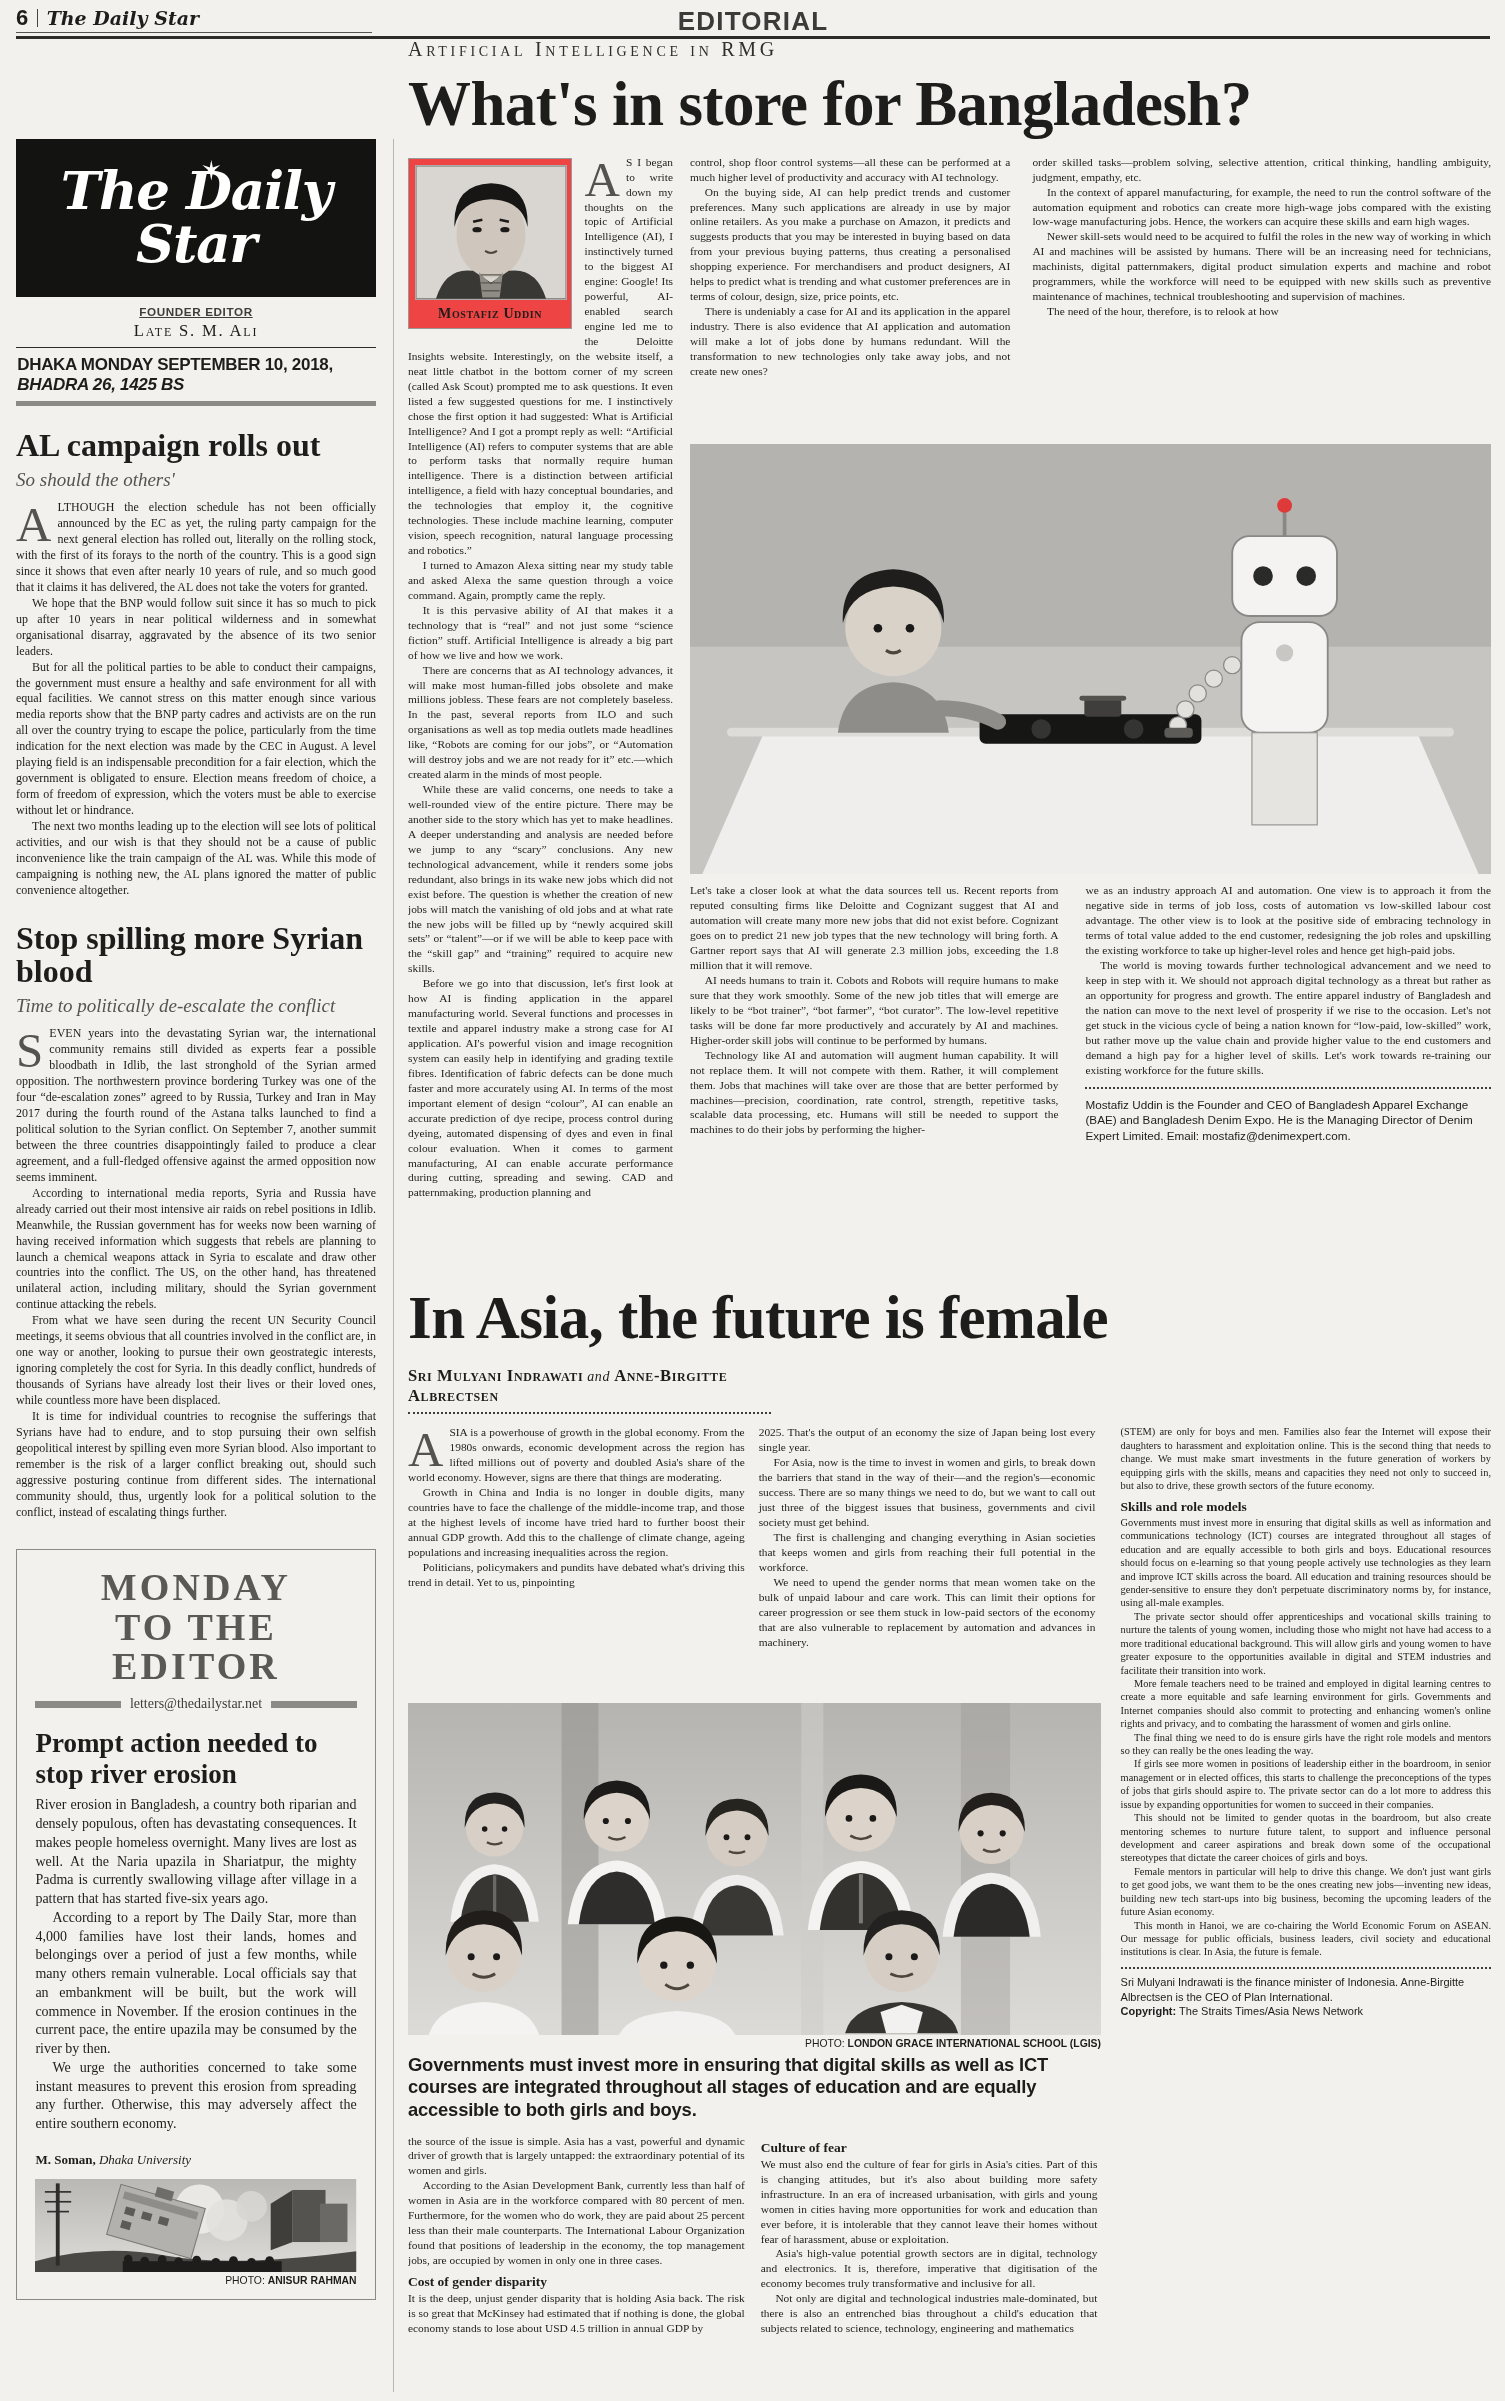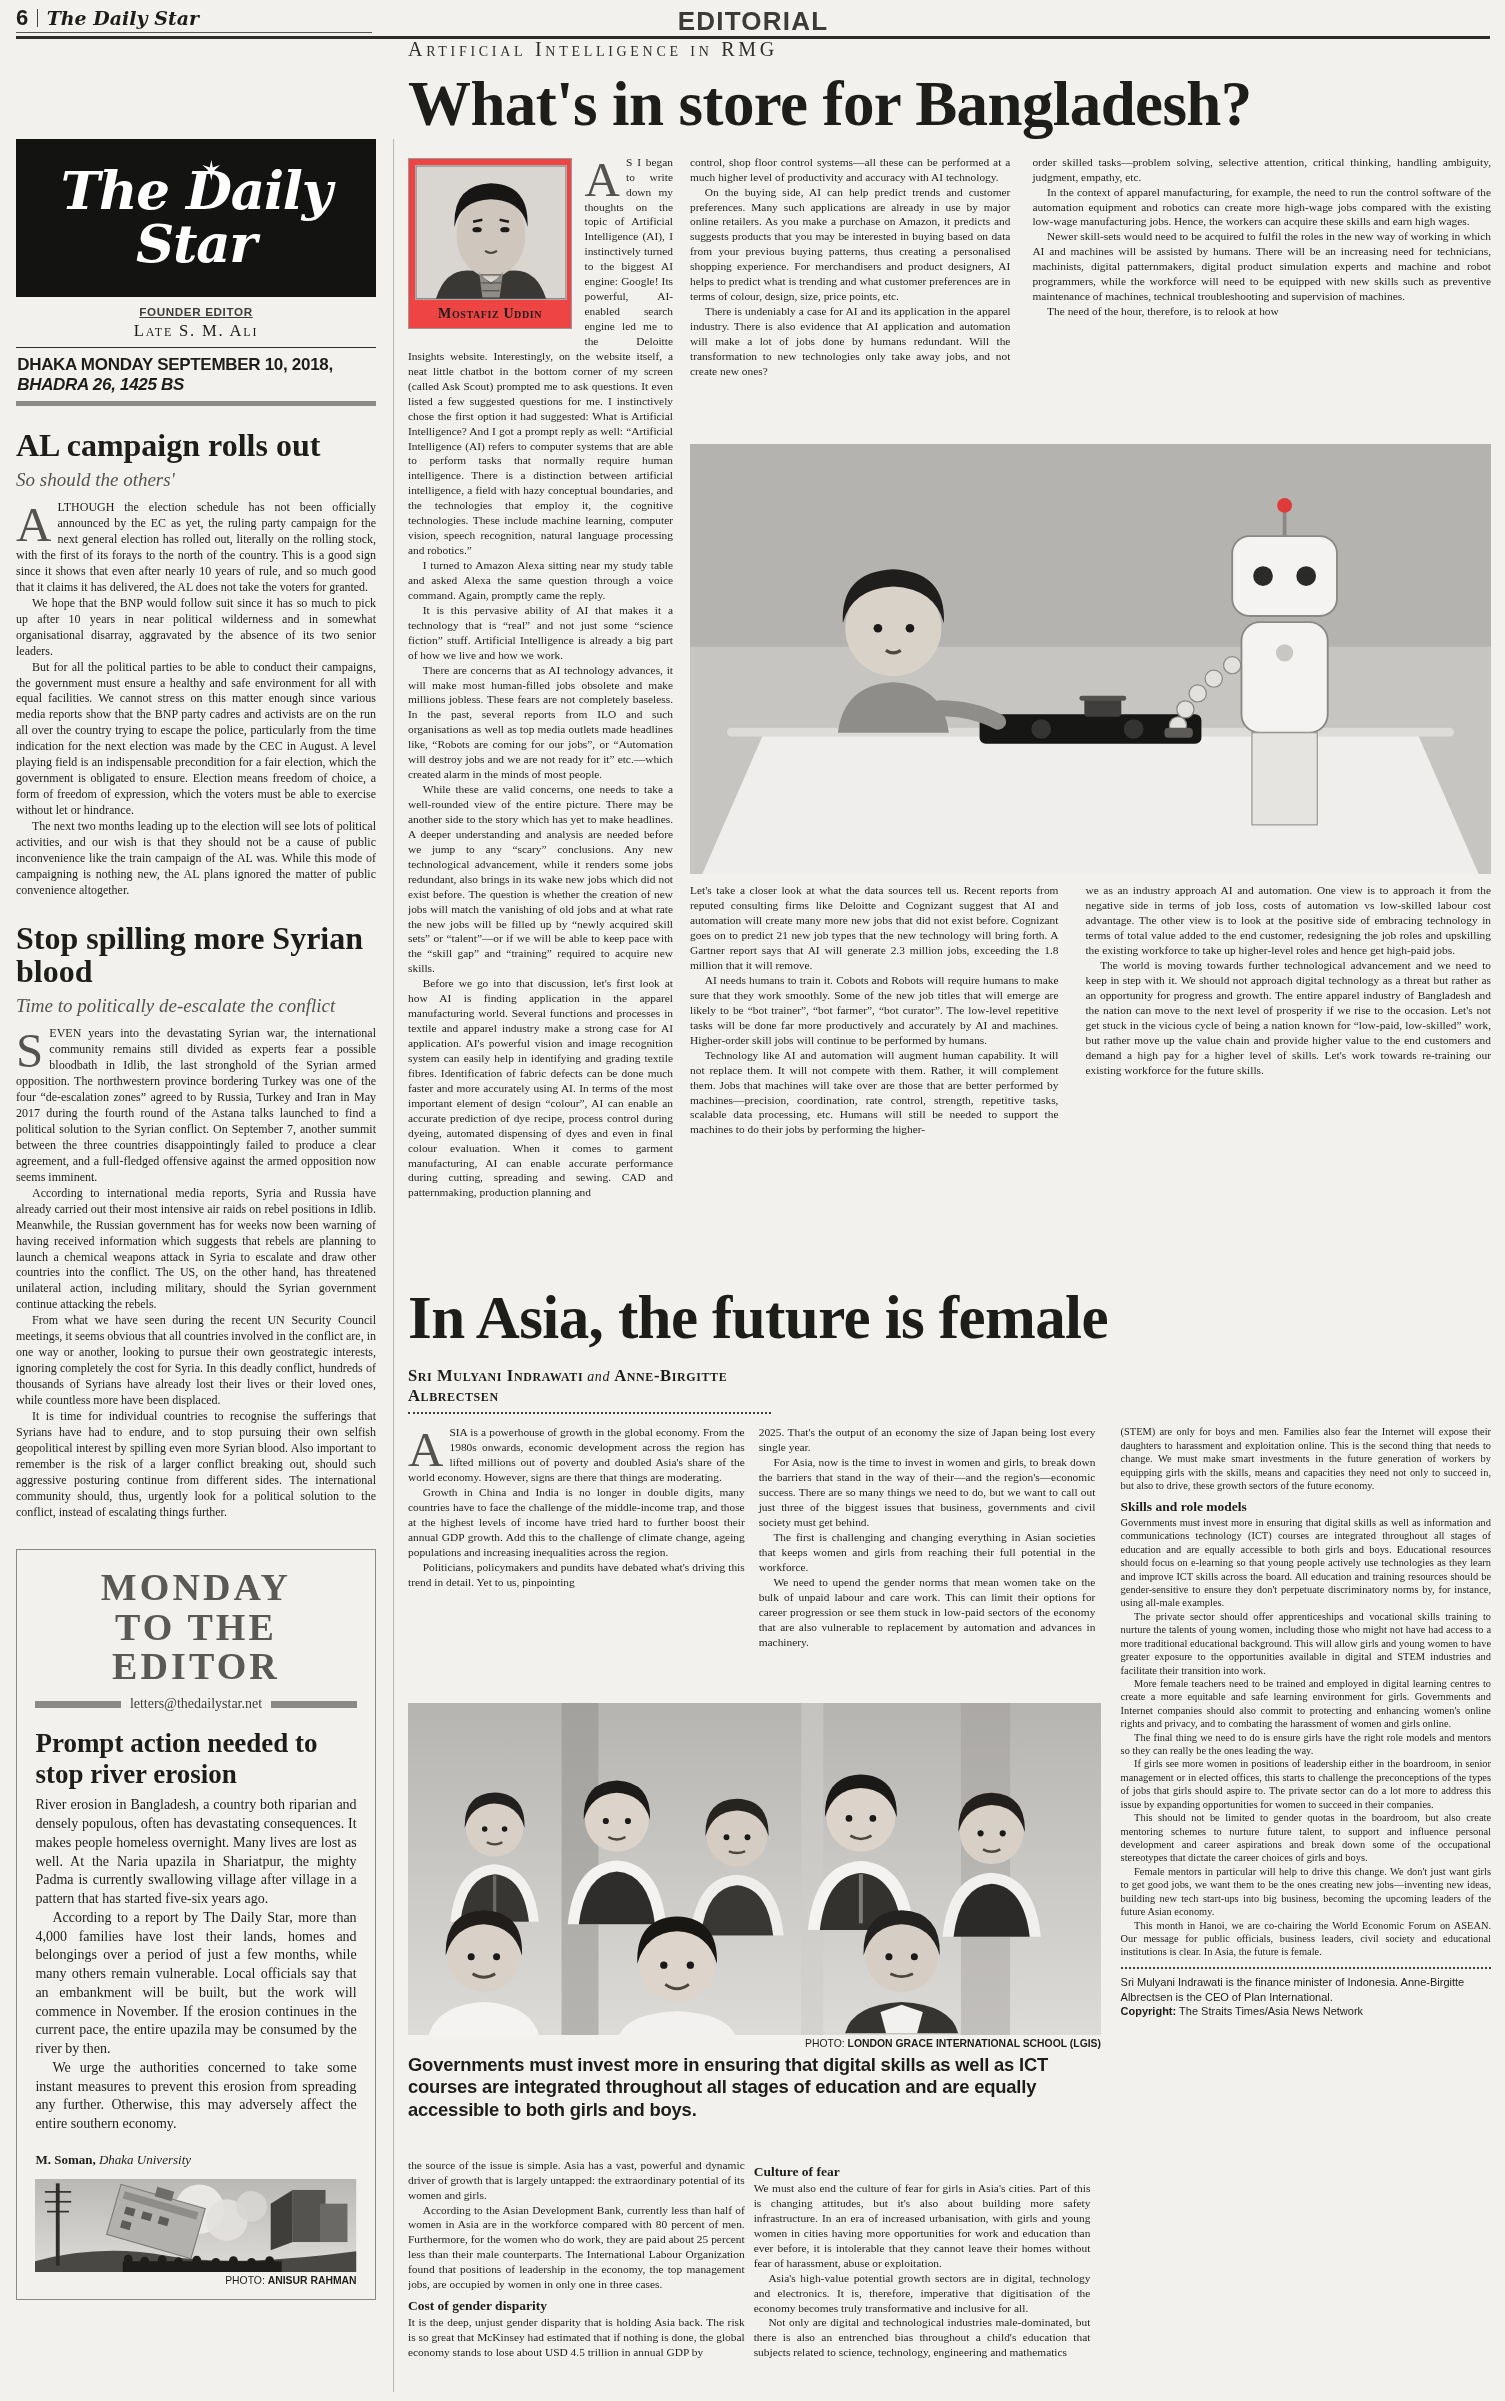--- a/index.html
+++ b/index.html
@@ -81,21 +81,21 @@
   .asia-byline{margin-top:18.4px;width:363px;border-bottom:2.5px dotted #3c3c3a;padding-bottom:6.1px;
                font-weight:bold;font-variant:small-caps;font-size:16.6px;letter-spacing:0.6px;}
   .asia-byline .and{font-weight:normal;font-style:italic;font-variant:normal;font-size:14px;}
   .asia-body{display:flex;gap:19.6px;margin-top:11px;height:959px;overflow:hidden;}
   .asia-left{width:693px;flex:none;display:flex;flex-direction:column;min-width:0;}
   .asia-toprow{display:flex;gap:14px;height:278px;overflow:hidden;}
   .asia-toprow>div{width:calc(50% - 9.8px);}
   .asia-photo{height:332px;}
   .asia-photo svg{width:100%;height:100%;display:block;}
   .asia-caption{font:bold 18.4px/1.22 "Liberation Sans",sans-serif;letter-spacing:-0.2px;margin:4.9px 0 12.3px;}
-  .asia-botrow{display:flex;gap:9px;flex:1;overflow:hidden;align-items:center;}
+  .asia-botrow{display:flex;gap:16px;flex:1;overflow:hidden;}
   .asia-botrow>div{width:calc(50% - 9.8px);}
   .asia-col3{flex:1;min-width:0;}
   .asia-col3 p{font-size:10.4px;line-height:1.29;text-align:justify;margin:0;text-indent:13.5px;}
   .asia-col3 p:first-child{text-indent:0;}
   h4{font:bold 13.5px "Liberation Serif",serif;margin:6.1px 0 1.2px;}
   h4 + p{text-indent:0 !important;}
   .footnote{border-top:2.5px dotted #3c3c3a;margin-top:8.6px;padding-top:6.1px;
             font:11px/1.3 "Liberation Sans",sans-serif;}
   .footnote b{font-weight:bold;}
 </style>
@@ -297,20 +297,21 @@
         <div class="ai-botL colstd">
             <p>Let's take a closer look at what the data sources tell us. Recent reports from reputed consulting firms like Deloitte and Cognizant suggest that AI and automation will create many more new jobs that did not exist before. Cognizant goes on to predict 21 new job types that the new technology will bring forth. A Gartner report says that AI will generate 2.3 million jobs, exceeding the 1.8 million that it will remove.</p>
             <p>AI needs humans to train it. Cobots and Robots will require humans to make sure that they work smoothly. Some of the new job titles that will emerge are likely to be “bot trainer”, “bot farmer”, “bot curator”. The low-level repetitive tasks will be done far more productively and accurately by AI and machines. Higher-order skill jobs will continue to be performed by humans.</p>
             <p>Technology like AI and automation will augment human capability. It will not replace them. It will not compete with them. Rather, it will complement them. Jobs that machines will take over are those that are better performed by machines—precision, coordination, rate control, strength, repetitive tasks, scalable data processing, etc. Humans will still be needed to support the machines to do their jobs by performing the higher-</p>
           </div>
         <div class="ai-botR">
           <div class="colstd">
               <p>we as an industry approach AI and automation. One view is to approach it from the negative side in terms of job loss, costs of automation vs low-skilled labour cost advantage. The other view is to look at the positive side of embracing technology in terms of total value added to the end customer, redesigning the job roles and upskilling the existing workforce to take up higher-level roles and hence get high-paid jobs.</p>
               <p>The world is moving towards further technological advancement and we need to keep in step with it. We should not approach digital technology as a threat but rather as an opportunity for progress and growth. The entire apparel industry of Bangladesh and the nation can move to the next level of prosperity if we rise to the occasion. Let's not get stuck in the vicious cycle of being a nation known for “low-paid, low-skilled” work, but rather move up the value chain and provide higher value to the end customers and demand a high pay for a higher level of skills. Let's work towards re-training our existing workforce for the future skills.</p>
             </div>
+          <div class="bio">Mostafiz Uddin is the Founder and CEO of Bangladesh Apparel Exchange (BAE) and Bangladesh Denim Expo. He is the Managing Director of Denim Expert Limited. Email: mostafiz@denimexpert.com.</div>
         </div>
       </div>
     </div>
   </div>
 </div>
 
 <div class="asia">
   <h1 class="asia-head">In Asia, the future is female</h1>
   <div class="asia-byline"><span>Sri Mulyani Indrawati</span><span class="and"> and </span><span>Anne-Birgitte Albrectsen</span></div>
 

